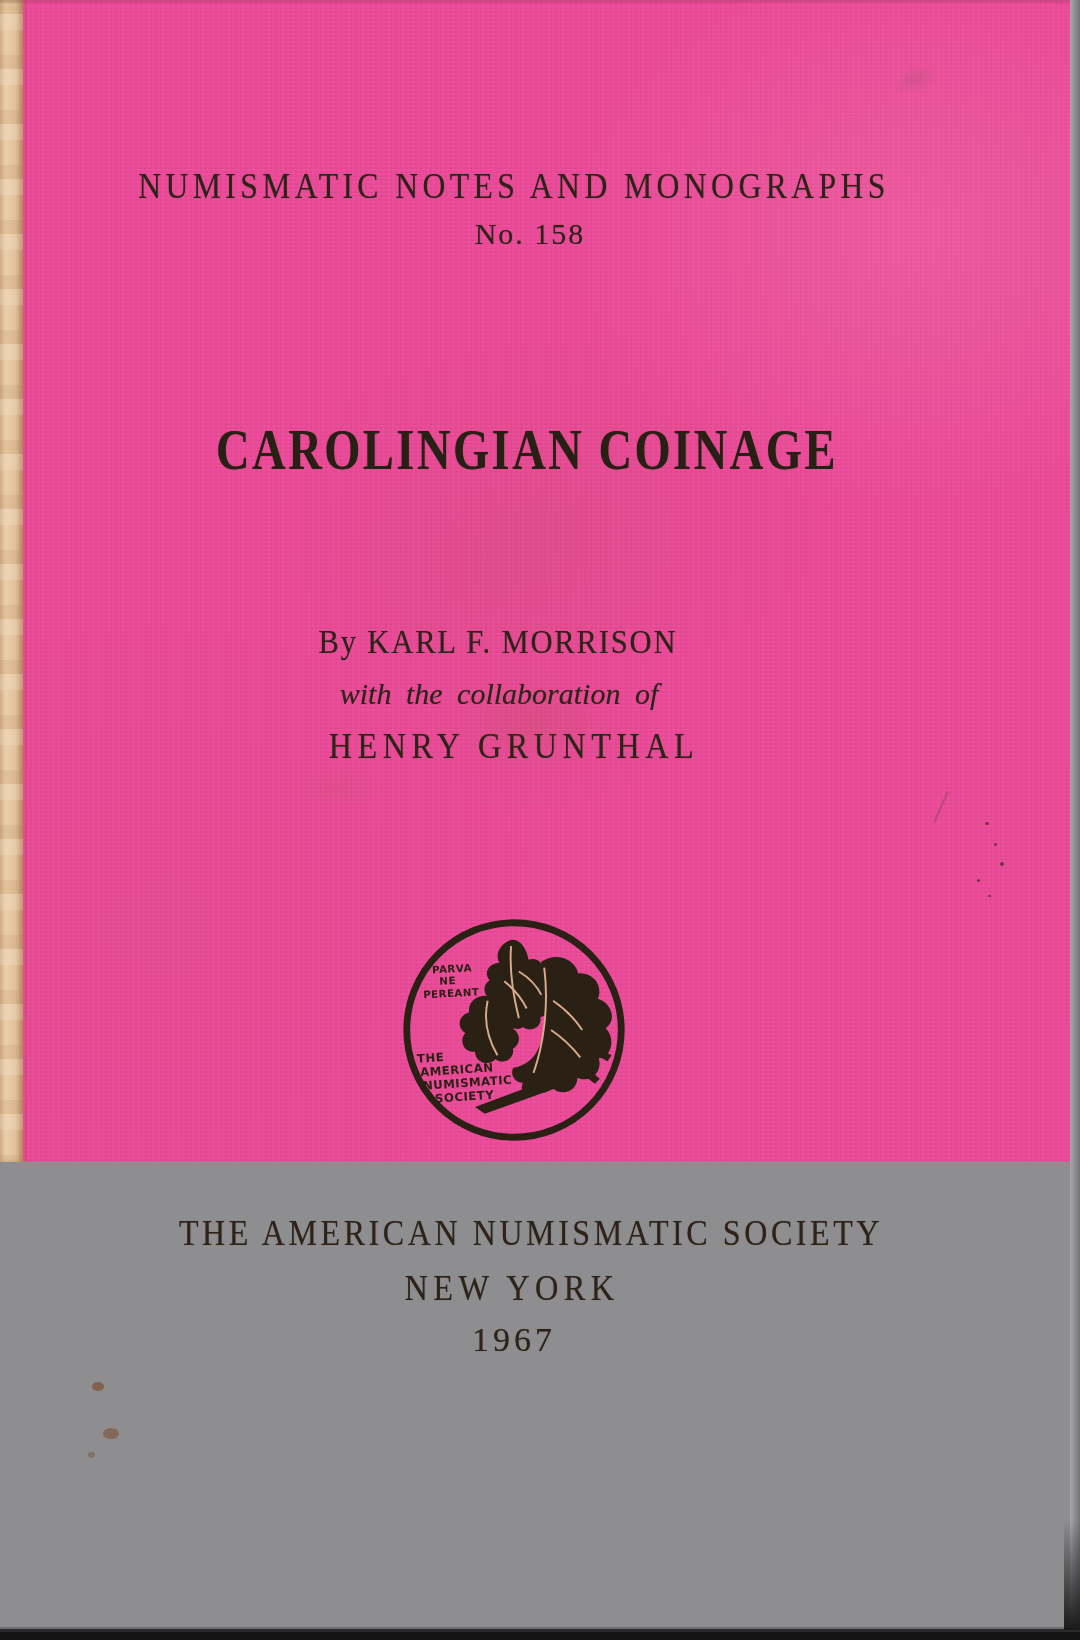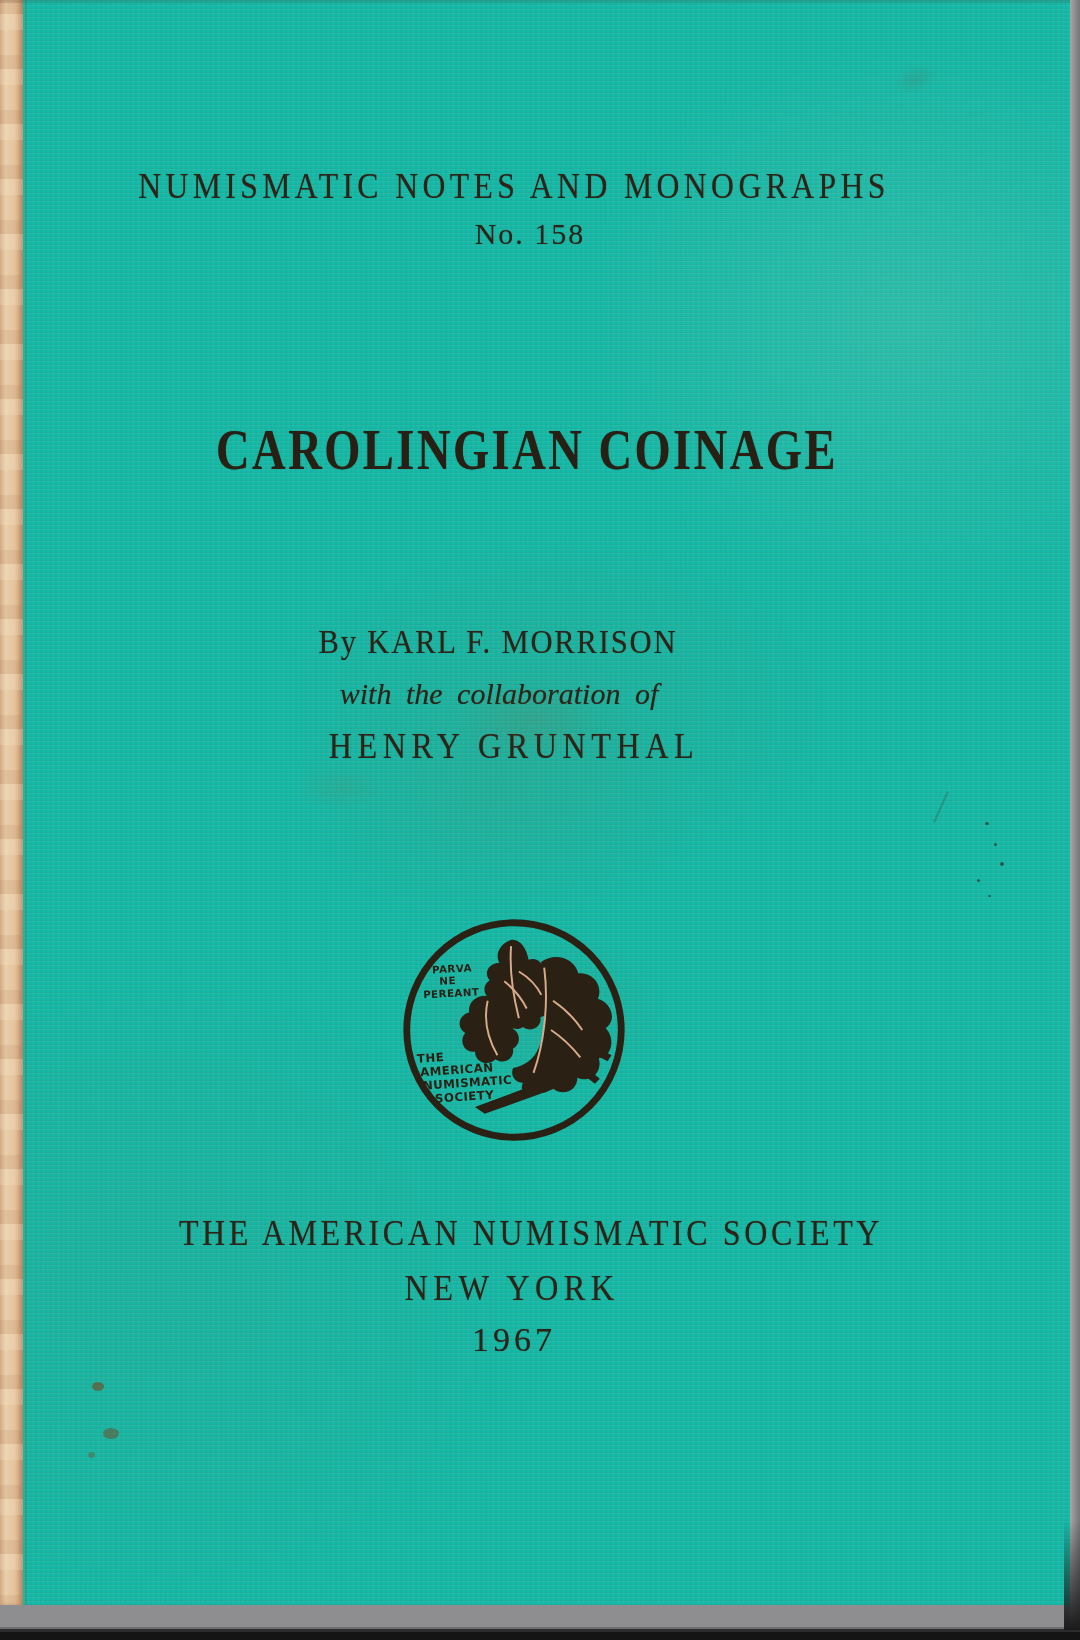--- a/index.html
+++ b/index.html
@@ -1,21 +1,21 @@
 <!DOCTYPE html>
 <html><head>
 <meta charset="utf-8">
 <style>
   html,body{margin:0;padding:0;}
   body{width:1080px;height:1640px;overflow:hidden;background:#8e8e90;
        font-family:"Liberation Serif", serif;}
   .scan{position:relative;width:1080px;height:1640px;background:#8e8e90;overflow:hidden;}
 
   
-  .cover{position:absolute;left:0;top:0;width:1071px;height:1605px;background:#14b8a6;}
+  .cover{position:absolute;left:0;top:0;width:1071px;height:1162px;background:#ec4899;}
   .rib{position:absolute;inset:0;pointer-events:none;
        background:repeating-linear-gradient(180deg,
          rgba(120,70,40,.07) 0 1px, rgba(255,238,218,.05) 1px 2px, rgba(0,0,0,0) 2px 4px);}
   .grain{position:absolute;inset:0;pointer-events:none;
        background:repeating-linear-gradient(90deg,
          rgba(0,0,0,.015) 0 2px, rgba(255,255,255,.012) 2px 5px);}
   .mottle{position:absolute;inset:0;pointer-events:none;background:
      radial-gradient(420px 260px at 52% 44%, rgba(146,92,52,.07), rgba(0,0,0,0) 70%),
      radial-gradient(300px 200px at 46% 50%, rgba(146,92,52,.06), rgba(0,0,0,0) 70%),
      radial-gradient(500px 400px at 85% 20%, rgba(255,238,214,.10), rgba(0,0,0,0) 70%),

